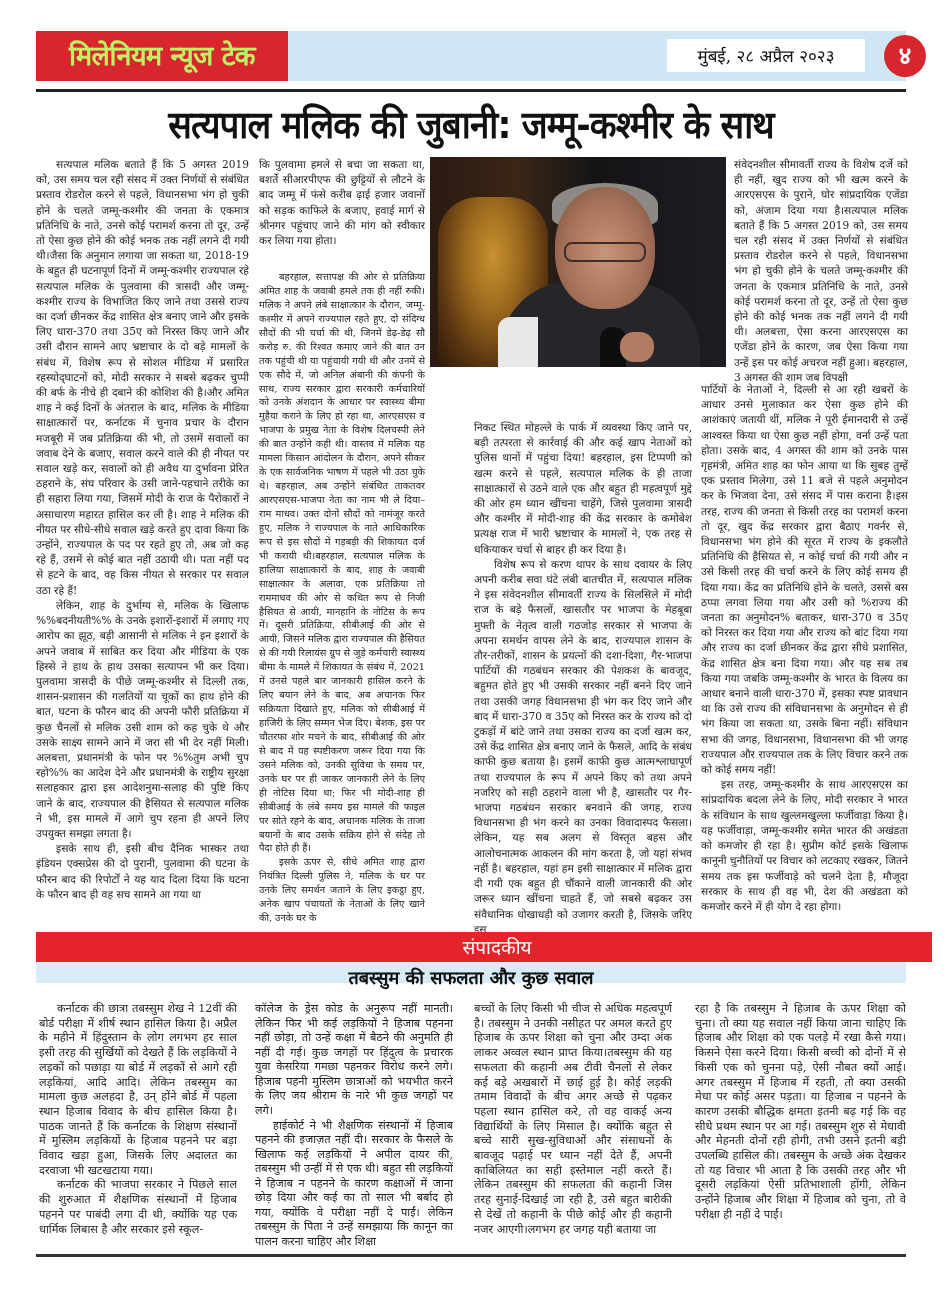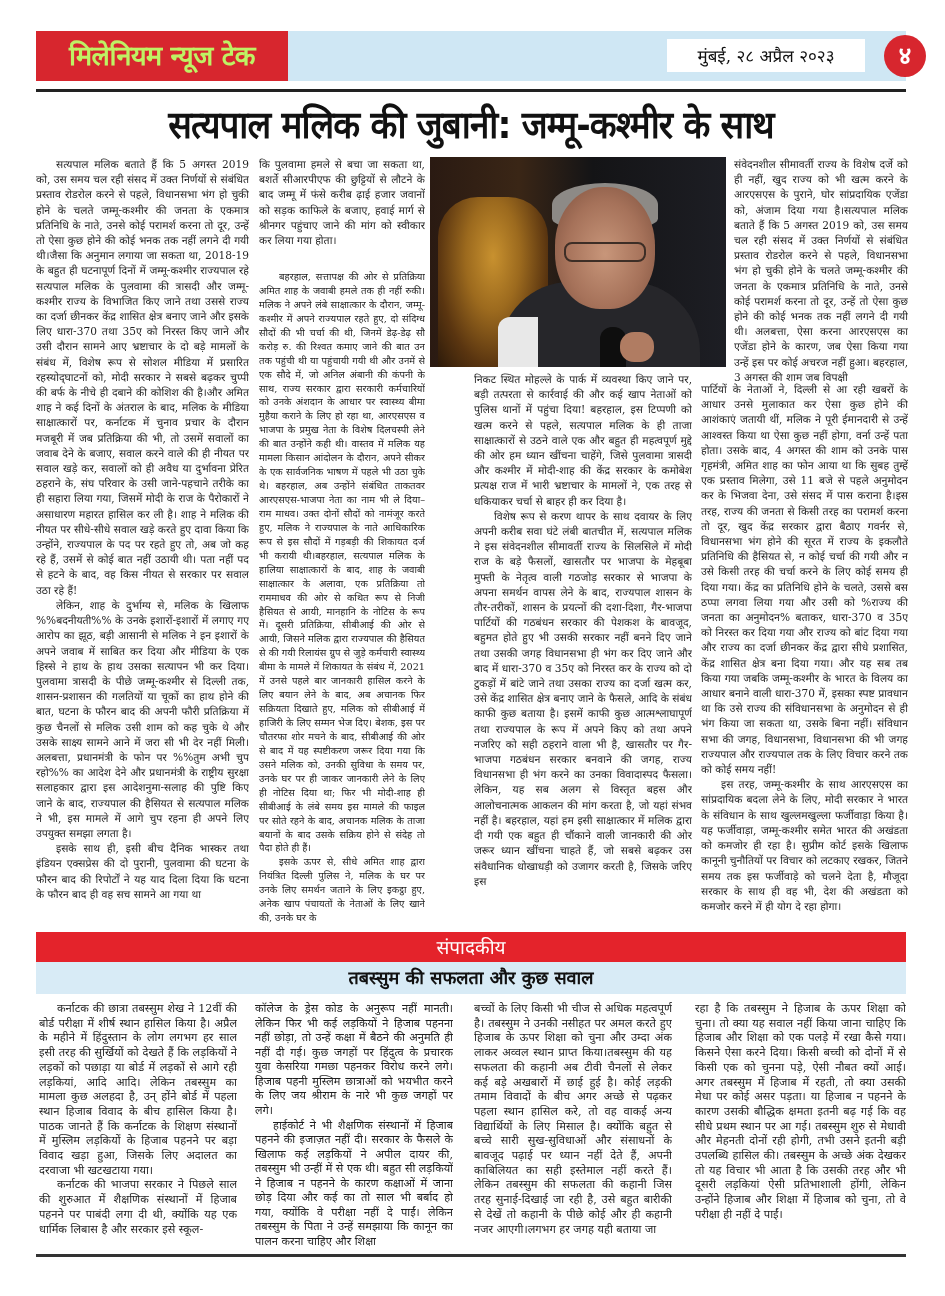--- a/index.html
+++ b/index.html
@@ -31,22 +31,22 @@
   .photo .chair { position:absolute; left:8px; top:40px; width:110px; height:170px; border-radius:40px 40px 0 0; background:radial-gradient(ellipse at 50% 35%,#c8912f 0%,#9c6a1e 35%,#5a3510 70%,#2c1a0a 100%); }
   .photo .coat { position:absolute; left:70px; top:125px; width:200px; height:100px; border-radius:70px 70px 0 0; background:#26262a; }
   .photo .shirt { position:absolute; left:68px; top:160px; width:40px; height:60px; background:#e8e8e8; border-radius:12px 0 0 0; }
   .photo .head { position:absolute; left:125px; top:30px; width:100px; height:122px; border-radius:48% 48% 45% 45%; background:radial-gradient(ellipse at 50% 55%,#c8967a 0%,#a6725a 55%,#7a4e3c 100%); }
   .photo .hair { position:absolute; left:122px; top:26px; width:106px; height:44px; border-radius:50% 50% 20% 20%; background:#8d8a86; }
   .photo .glasses { position:absolute; left:134px; top:85px; width:82px; height:20px; border:2px solid #3d2e26; border-radius:8px; box-sizing:border-box; }
   .photo .mic { position:absolute; left:170px; top:170px; width:26px; height:45px; background:#0e0e0e; border-radius:12px 12px 0 0; }
   .photo .hand { position:absolute; left:190px; top:175px; width:34px; height:30px; background:#b07c62; border-radius:14px; }
 
   
-  .sp-bar { position:absolute; left:36px; top:932px; width:870px; height:30px; background:#e4232b; color:#fff; text-align:center; font-family:"DejaVu Sans", sans-serif; font-size:19px; line-height:30px; }
-  .sp-title { position:absolute; left:36px; top:962px; width:870px; height:32px; background:#d8ebf6; text-align:center; font-family:"DejaVu Sans", sans-serif; font-weight:bold; font-size:18px; line-height:32px; color:#111; }
+  .sp-bar { position:absolute; left:36px; top:932px; width:870px; height:30px; background:#e4232b; color:#fff; text-align:center; font-family:"DejaVu Sans", sans-serif; font-size:19px; line-height:30px;padding-left:26px; }
+  .sp-title { position:absolute; left:36px; top:962px; width:870px; height:21px; background:#d8ebf6; text-align:center; font-family:"DejaVu Sans", sans-serif; font-weight:bold; font-size:18px; line-height:32px; color:#111; }
   .ed { position:absolute; top:1002px; width:198px; font-size:11.2px; line-height:14.7px; text-align:justify; color:#1f1f1f; }
   .ed p { margin:0; text-indent:18px; }
   .ed p.noindent { text-indent:0; }
   .e1 { left:39px; } .e2 { left:255px; } .e3 { left:474px; } .e4 { left:695px; width:211px; }
   .rule-bottom { position:absolute; left:36px; top:1254px; width:870px; height:3px; background:#333; }
 </style>
 </head>
 <body>
 
 <div class="masthead">
@@ -78,21 +78,21 @@
   <div class="glasses"></div>
   <div class="mic"></div>
   <div class="hand"></div>
 </div>
 
 <div class="col c2b" style="top: 270px; width: 166px; font-size: 9.7px; line-height: 13.94px; overflow: hidden; height: 659px;">
   <p>बहरहाल, सत्तापक्ष की ओर से प्रतिक्रिया अमित शाह के जवाबी हमले तक ही नहीं रुकी। मलिक ने अपने लंबे साक्षात्कार के दौरान, जम्मू-कश्मीर में अपने राज्यपाल रहते हुए, दो संदिग्ध सौदों की भी चर्चा की थी, जिनमें डेढ़-डेढ़ सौ करोड़ रु. की रिश्वत कमाए जाने की बात उन तक पहुंची थी या पहुंचायी गयी थी और उनमें से एक सौदे में, जो अनिल अंबानी की कंपनी के साथ, राज्य सरकार द्वारा सरकारी कर्मचारियों को उनके अंशदान के आधार पर स्वास्थ्य बीमा मुहैया कराने के लिए हो रहा था, आरएसएस व भाजपा के प्रमुख नेता के विशेष दिलचस्पी लेने की बात उन्होंने कही थी। वास्तव में मलिक यह मामला किसान आंदोलन के दौरान, अपने सीकर के एक सार्वजनिक भाषण में पहले भी उठा चुके थे। बहरहाल, अब उन्होंने संबंधित ताकतवर आरएसएस-भाजपा नेता का नाम भी ले दिया–राम माधव। उक्त दोनों सौदों को नामंजूर करते हुए, मलिक ने राज्यपाल के नाते आधिकारिक रूप से इस सौदों में गड़बड़ी की शिकायत दर्ज भी करायी थी।बहरहाल, सत्यपाल मलिक के हालिया साक्षात्कारों के बाद, शाह के जवाबी साक्षात्कार के अलावा, एक प्रतिक्रिया तो राममाधव की ओर से कथित रूप से निजी हैसियत से आयी, मानहानि के नोटिस के रूप में। दूसरी प्रतिक्रिया, सीबीआई की ओर से आयी, जिसने मलिक द्वारा राज्यपाल की हैसियत से की गयी रिलायंस ग्रुप से जुड़े कर्मचारी स्वास्थ्य बीमा के मामले में शिकायत के संबंध में, 2021 में उनसे पहले बार जानकारी हासिल करने के लिए बयान लेने के बाद, अब अचानक फिर सक्रियता दिखाते हुए, मलिक को सीबीआई में हाजिरी के लिए सम्मन भेज दिए। बेशक, इस पर चौतरफा शोर मचने के बाद, सीबीआई की ओर से बाद में यह स्पष्टीकरण जरूर दिया गया कि उसने मलिक को, उनकी सुविधा के समय पर, उनके घर पर ही जाकर जानकारी लेने के लिए ही नोटिस दिया था; फिर भी मोदी-शाह ही सीबीआई के लंबे समय इस मामले की फाइल पर सोते रहने के बाद, अचानक मलिक के ताजा बयानों के बाद उसके सक्रिय होने से संदेह तो पैदा होते ही हैं।</p>
   <p>इसके ऊपर से, सीधे अमित शाह द्वारा नियंत्रित दिल्ली पुलिस ने, मलिक के घर पर उनके लिए समर्थन जताने के लिए इकट्ठा हुए, अनेक खाप पंचायतों के नेताओं के लिए खाने की, उनके घर के</p>
 </div>
 
-<div class="col c3" style="overflow: hidden; height: 557px;">
+<div class="col c3" style="overflow: hidden; height: 557px; margin-top: 48px;">
   <p class="noindent">निकट स्थित मोहल्ले के पार्क में व्यवस्था किए जाने पर, बड़ी तत्परता से कार्रवाई की और कई खाप नेताओं को पुलिस थानों में पहुंचा दिया! बहरहाल, इस टिप्पणी को खत्म करने से पहले, सत्यपाल मलिक के ही ताजा साक्षात्कारों से उठने वाले एक और बहुत ही महत्वपूर्ण मुद्दे की ओर हम ध्यान खींचना चाहेंगे, जिसे पुलवामा त्रासदी और कश्मीर में मोदी-शाह की केंद्र सरकार के कमोबेश प्रत्यक्ष राज में भारी भ्रष्टाचार के मामलों ने, एक तरह से धकियाकर चर्चा से बाहर ही कर दिया है।</p>
   <p>विशेष रूप से करण थापर के साथ दवायर के लिए अपनी करीब सवा घंटे लंबी बातचीत में, सत्यपाल मलिक ने इस संवेदनशील सीमावर्ती राज्य के सिलसिले में मोदी राज के बड़े फैसलों, खासतौर पर भाजपा के मेहबूबा मुफ्ती के नेतृत्व वाली गठजोड़ सरकार से भाजपा के अपना समर्थन वापस लेने के बाद, राज्यपाल शासन के तौर-तरीकों, शासन के प्रयत्नों की दशा-दिशा, गैर-भाजपा पार्टियों की गठबंधन सरकार की पेशकश के बावजूद, बहुमत होते हुए भी उसकी सरकार नहीं बनने दिए जाने तथा उसकी जगह विधानसभा ही भंग कर दिए जाने और बाद में धारा-370 व 35ए को निरस्त कर के राज्य को दो टुकड़ों में बांटे जाने तथा उसका राज्य का दर्जा खत्म कर, उसे केंद्र शासित क्षेत्र बनाए जाने के फैसले, आदि के संबंध काफी कुछ बताया है। इसमें काफी कुछ आत्मश्लाघापूर्ण तथा राज्यपाल के रूप में अपने किए को तथा अपने नजरिए को सही ठहराने वाला भी है, खासतौर पर गैर-भाजपा गठबंधन सरकार बनवाने की जगह, राज्य विधानसभा ही भंग करने का उनका विवादास्पद फैसला।लेकिन, यह सब अलग से विस्तृत बहस और आलोचनात्मक आकलन की मांग करता है, जो यहां संभव नहीं है। बहरहाल, यहां हम इसी साक्षात्कार में मलिक द्वारा दी गयी एक बहुत ही चौंकाने वाली जानकारी की ओर जरूर ध्यान खींचना चाहते हैं, जो सबसे बढ़कर उस संवैधानिक धोखाधड़ी को उजागर करती है, जिसके जरिए इस</p>
 </div>
 
 <div class="col c4" style="overflow: hidden; height: 772px;">
   <p class="noindent">संवेदनशील सीमावर्ती राज्य के विशेष दर्जे को ही नहीं, खुद राज्य को भी खत्म करने के आरएसएस के पुराने, घोर सांप्रदायिक एजेंडा को, अंजाम दिया गया है।सत्यपाल मलिक बताते हैं कि 5 अगस्त 2019 को, उस समय चल रही संसद में उक्त निर्णयों से संबंधित प्रस्ताव रोडरोल करने से पहले, विधानसभा भंग हो चुकी होने के चलते जम्मू-कश्मीर की जनता के एकमात्र प्रतिनिधि के नाते, उनसे कोई परामर्श करना तो दूर, उन्हें तो ऐसा कुछ होने की कोई भनक तक नहीं लगने दी गयी थी। अलबत्ता, ऐसा करना आरएसएस का एजेंडा होने के कारण, जब ऐसा किया गया उन्हें इस पर कोई अचरज नहीं हुआ। बहरहाल, 3 अगस्त की शाम जब विपक्षी</p>
 </div>
 
 <div class="col c4b" style="overflow: hidden; height: 547px;">
   <p class="noindent">पार्टियों के नेताओं ने, दिल्ली से आ रही खबरों के आधार उनसे मुलाकात कर ऐसा कुछ होने की आशंकाएं जतायी थीं, मलिक ने पूरी ईमानदारी से उन्हें आश्वस्त किया था ऐसा कुछ नहीं होगा, वर्ना उन्हें पता होता। उसके बाद, 4 अगस्त की शाम को उनके पास गृहमंत्री, अमित शाह का फोन आया था कि सुबह तुम्हें एक प्रस्ताव मिलेगा, उसे 11 बजे से पहले अनुमोदन कर के भिजवा देना, उसे संसद में पास कराना है।इस तरह, राज्य की जनता से किसी तरह का परामर्श करना तो दूर, खुद केंद्र सरकार द्वारा बैठाए गवर्नर से, विधानसभा भंग होने की सूरत में राज्य के इकलौते प्रतिनिधि की हैसियत से, न कोई चर्चा की गयी और न उसे किसी तरह की चर्चा करने के लिए कोई समय ही दिया गया। केंद्र का प्रतिनिधि होने के चलते, उससे बस ठप्पा लगवा लिया गया और उसी को %राज्य की जनता का अनुमोदन% बताकर, धारा-370 व 35ए को निरस्त कर दिया गया और राज्य को बांट दिया गया और राज्य का दर्जा छीनकर केंद्र द्वारा सीधे प्रशासित, केंद्र शासित क्षेत्र बना दिया गया। और यह सब तब किया गया जबकि जम्मू-कश्मीर के भारत के विलय का आधार बनाने वाली धारा-370 में, इसका स्पष्ट प्रावधान था कि उसे राज्य की संविधानसभा के अनुमोदन से ही भंग किया जा सकता था, उसके बिना नहीं। संविधान सभा की जगह, विधानसभा, विधानसभा की भी जगह राज्यपाल और राज्यपाल तक के लिए विचार करने तक को कोई समय नहीं!</p>

